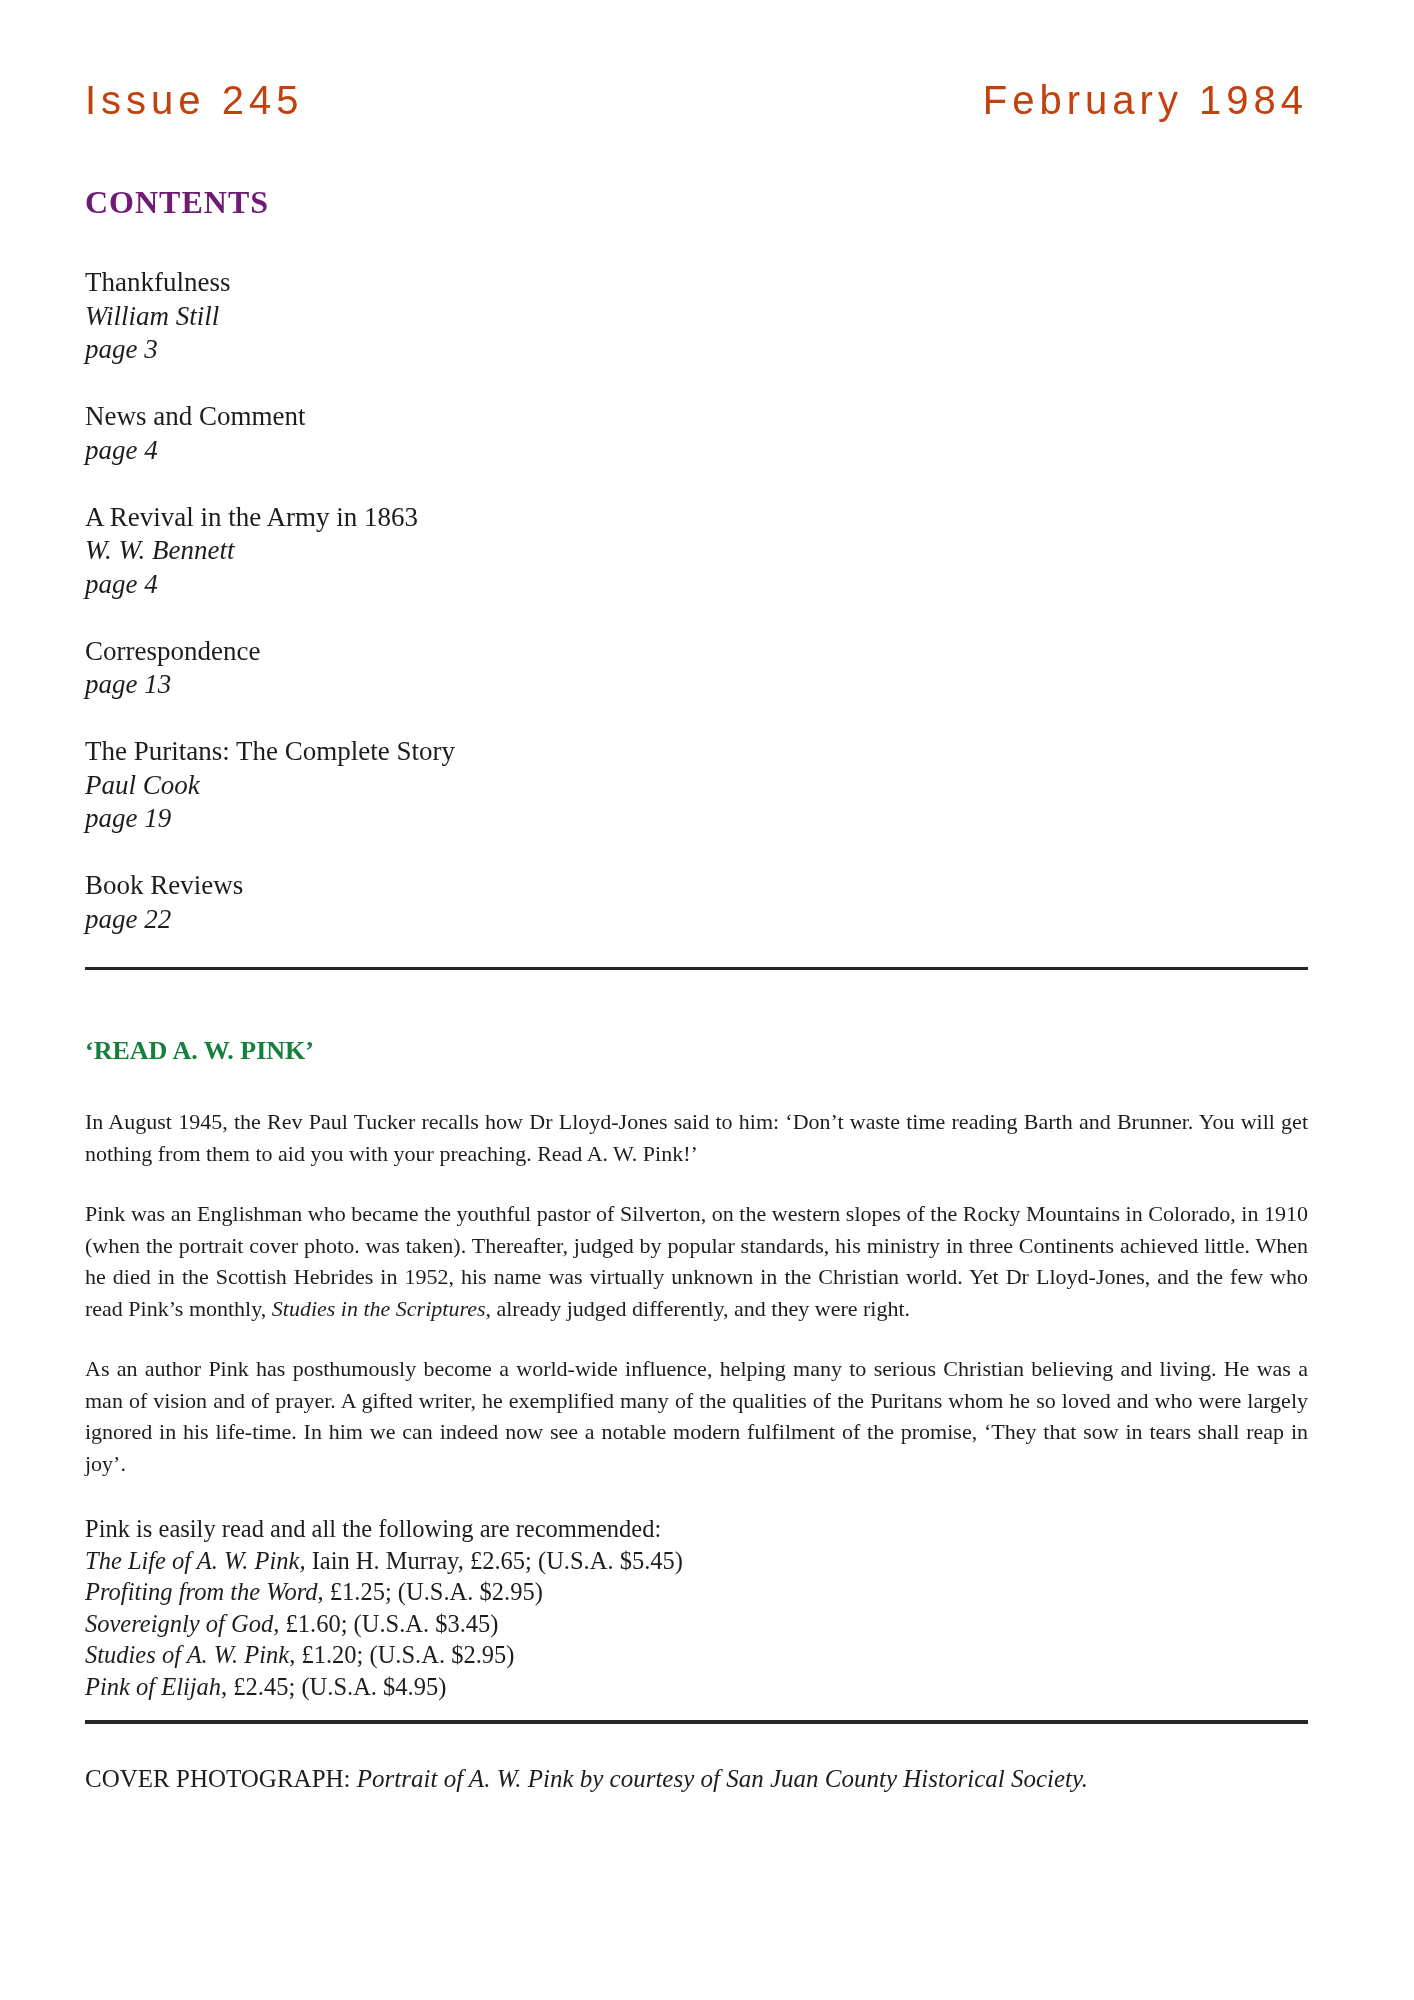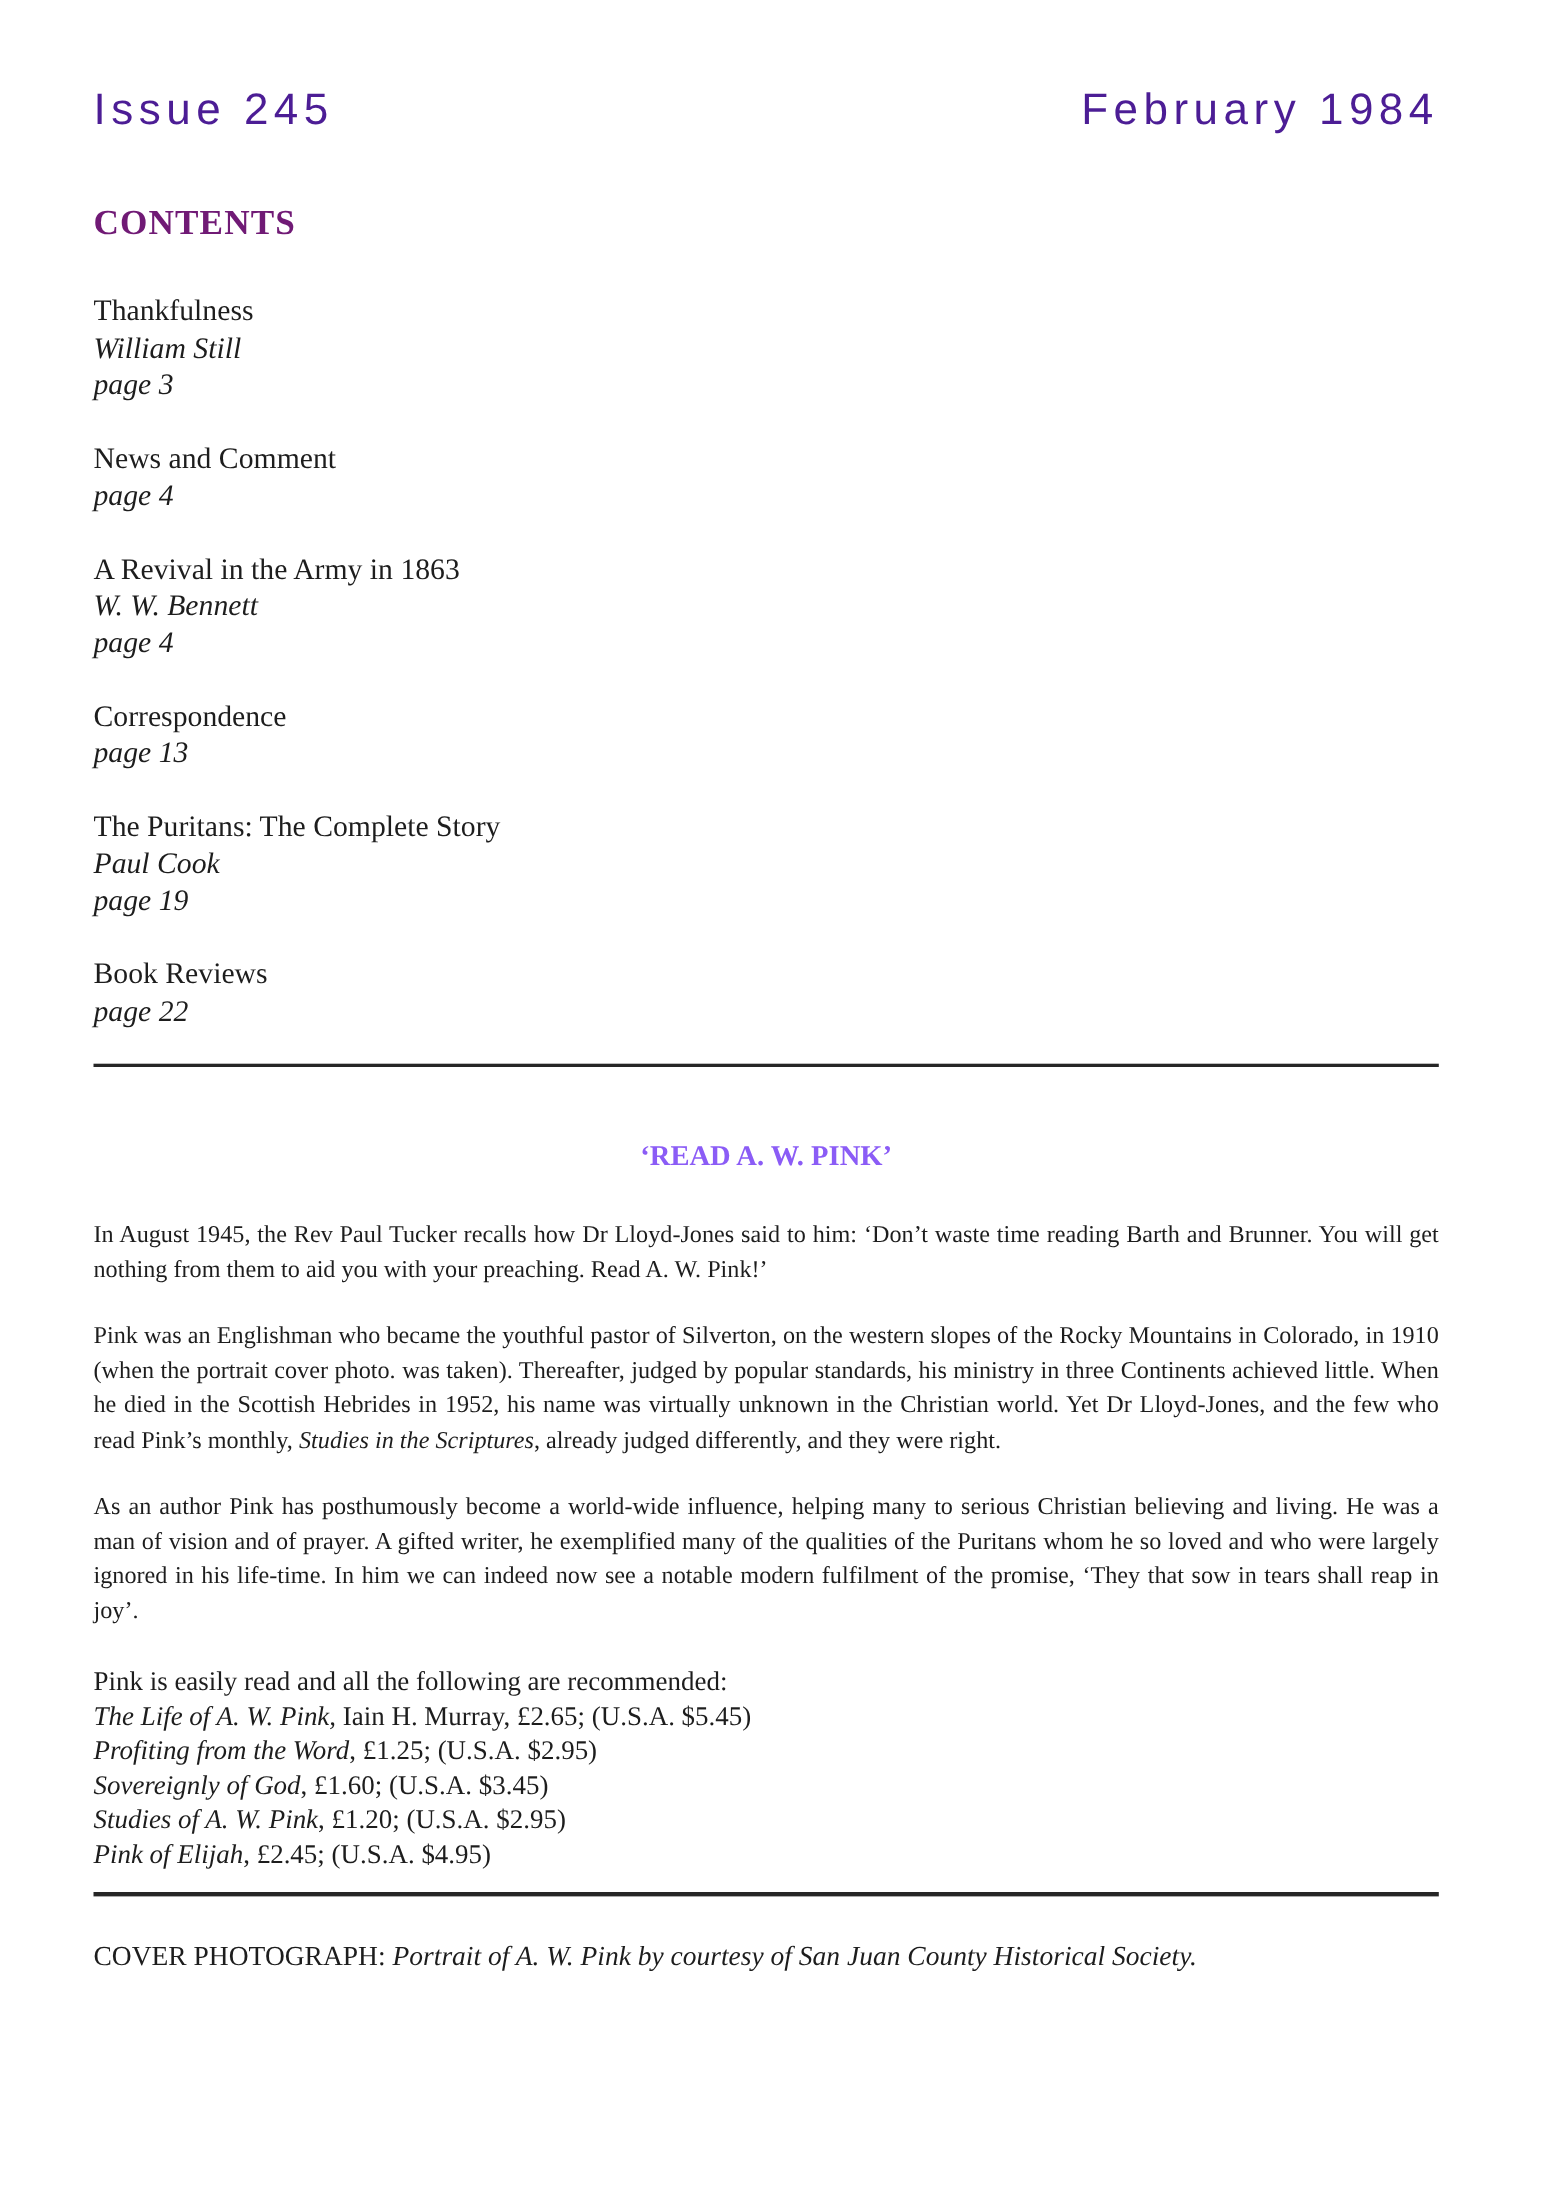--- a/index.html
+++ b/index.html
@@ -23,21 +23,21 @@
 
   
   .masthead {
     display: flex;
     justify-content: space-between;
     align-items: flex-start;
     font-family: "Liberation Sans", sans-serif;
     font-size: 40px;
     font-weight: 500;
     letter-spacing: 5px;
-    color: #4c1d95;
+    color: #c2410c;
     line-height: 44px;
     gap: 16px;
   }
 
   
   .contents-heading {
     margin: 62px 0 0 0;
     font-size: 32px;
     font-weight: bold;
     letter-spacing: 1px;
@@ -67,23 +67,23 @@
   .rule-bottom {
     border-top-width: 4px;
     margin-top: 18px;
   }
 
   
   .article-heading {
     margin: 66px 0 0 0;
     font-size: 26px;
     font-weight: bold;
-    text-align: center;
+    text-align: left;
     line-height: 30px;
-    color: #8b5cf6;
+    color: #15803d;
   }
   .body-par {
     margin: 29px 0 0 0;
     font-size: 22px;
     line-height: 31.5px;
     text-align: justify;
     color: #1d1d1d;
   }
   .body-par.first {
     margin-top: 40px;

